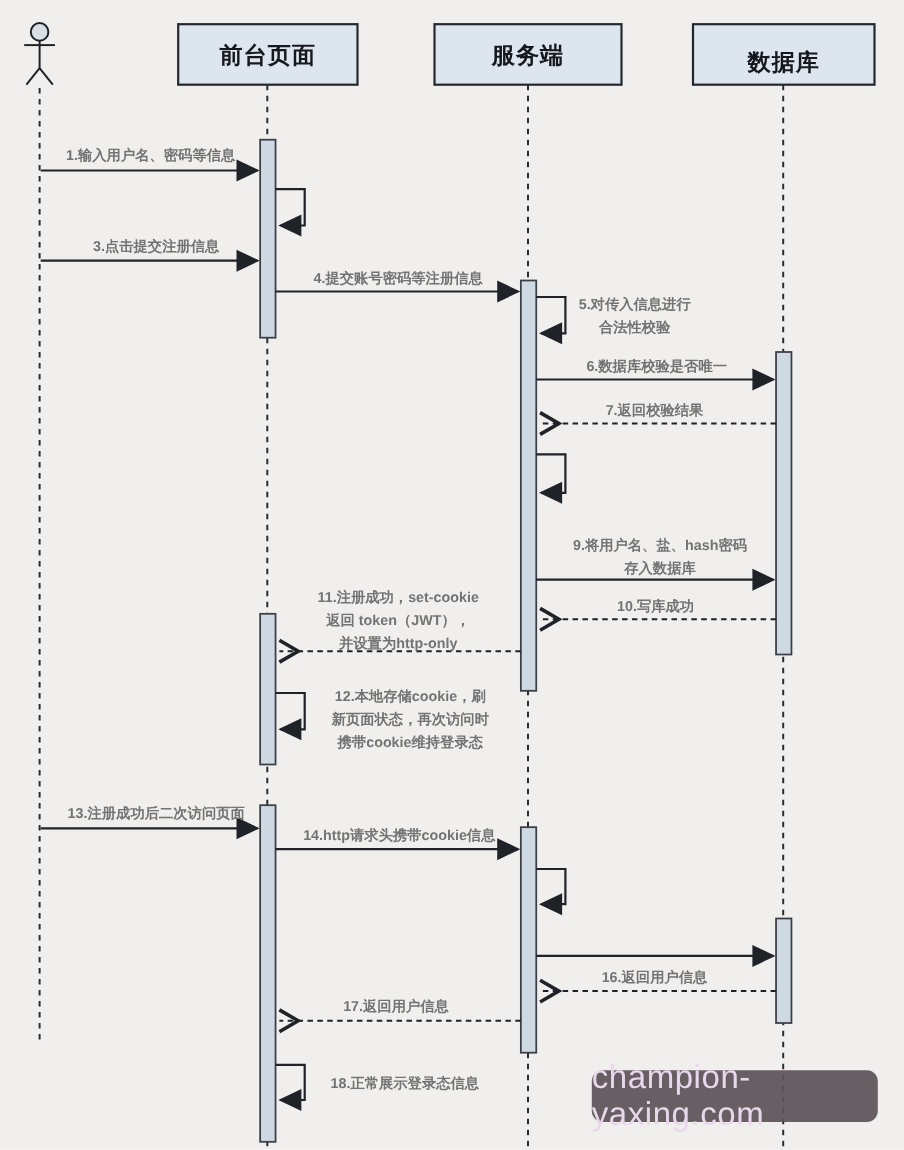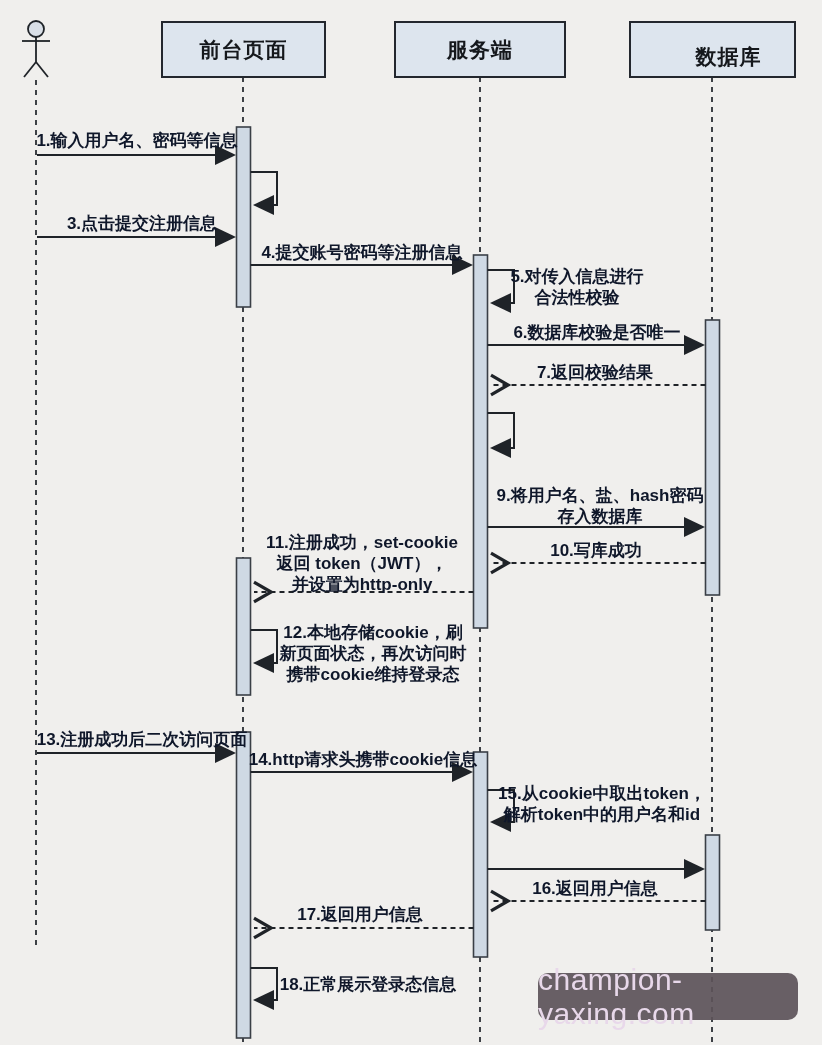--- a/index.html
+++ b/index.html
@@ -3,21 +3,21 @@
 <meta charset="utf-8">
 <style>
   html,body{margin:0;padding:0;}
   body{width:822px;height:1045px;overflow:hidden;}
   #stage{position:relative;width:822px;height:1045px;background:#f0efed;
          font-family:"Liberation Sans",sans-serif;}
   #diagram-svg{position:absolute;left:0;top:0;}
   .pbox{position:absolute;display:flex;align-items:center;justify-content:center;
         font-size:21px;font-weight:bold;color:#15181c;letter-spacing:1px;}
   .lbl{position:absolute;transform:translateX(-50%);text-align:center;
-       font-size:17px;font-weight:600;color:#0f172a;white-space:pre-line;
+       font-size:13px;font-weight:600;color:#737373;white-space:pre-line;
        line-height:21px;}
   .lbl-left{white-space:nowrap;}
   #watermark{position:absolute;left:538px;top:973px;width:260px;height:47px;
              background:rgba(92,82,89,0.92);border-radius:10px;display:flex;
              align-items:center;justify-content:center;font-size:30px;
              color:#e8d8ea;letter-spacing:0.5px;}
 </style>
 </head>
 <body>
 
@@ -76,42 +76,40 @@
     <path d="M250.5,172 H277 V205 H255" fill="none" stroke="#1f2328" stroke-width="2" marker-end="url(#mS)"></path>
     <path d="M487.5,270 H514 V303 H492" fill="none" stroke="#1f2328" stroke-width="2" marker-end="url(#mS)"></path>
     <path d="M487.5,413 H514 V448 H492" fill="none" stroke="#1f2328" stroke-width="2" marker-end="url(#mS)"></path>
     <path d="M250.5,630 H277 V663 H255" fill="none" stroke="#1f2328" stroke-width="2" marker-end="url(#mS)"></path>
     <path d="M487.5,790 H514 V822 H492" fill="none" stroke="#1f2328" stroke-width="2" marker-end="url(#mS)"></path>
     <path d="M250.5,968 H277 V1000 H255" fill="none" stroke="#1f2328" stroke-width="2" marker-end="url(#mS)"></path>
   </svg>
 
   <div class="pbox" style="left:162px;top:22px;width:163px;height:55px;">前台页面</div>
   <div class="pbox" style="left:395px;top:22px;width:170px;height:55px;">服务端</div>
-  <div class="pbox" style="left:630px;top:22px;width:165px;height:70px;padding-left:16px;">数据库</div>
+  <div class="pbox" style="left:630px;top:22px;width:165px;height:70px;">数据库</div>
 
   <div class="lbl lbl-left" style="left:137px;top:130px;">1.输入用户名、密码等信息</div>
   <div class="lbl lbl-left" style="left:142px;top:213px;">3.点击提交注册信息</div>
   <div class="lbl lbl-left" style="left:362px;top:242px;">4.提交账号密码等注册信息</div>
   <div class="lbl" style="left:577px;top:266px;">5.对传入信息进行
 合法性校验</div>
   <div class="lbl lbl-left" style="left:597px;top:322px;">6.数据库校验是否唯一</div>
   <div class="lbl lbl-left" style="left:595px;top:362px;">7.返回校验结果</div>
   <div class="lbl" style="left:600px;top:485px;">9.将用户名、盐、hash密码
 存入数据库</div>
   <div class="lbl lbl-left" style="left:596px;top:540px;">10.写库成功</div>
   <div class="lbl" style="left:362px;top:532px;">11.注册成功，set-cookie
 返回 token（JWT），
 并设置为http-only</div>
   <div class="lbl" style="left:373px;top:622px;">12.本地存储cookie，刷
 新页面状态，再次访问时
 携带cookie维持登录态</div>
   <div class="lbl lbl-left" style="left:142px;top:729px;">13.注册成功后二次访问页面</div>
   <div class="lbl lbl-left" style="left:363px;top:749px;">14.http请求头携带cookie信息</div>
-  <div class="lbl" style="left:602px;top:783px;">15.从cookie中取出token，
-解析token中的用户名和id</div>
   <div class="lbl lbl-left" style="left:595px;top:878px;">16.返回用户信息</div>
   <div class="lbl lbl-left" style="left:360px;top:904px;">17.返回用户信息</div>
   <div class="lbl lbl-left" style="left:368px;top:974px;">18.正常展示登录态信息</div>
 
   <div id="watermark">
     <span>champion-yaxing.com</span>
   </div>
 
 </div>
 

